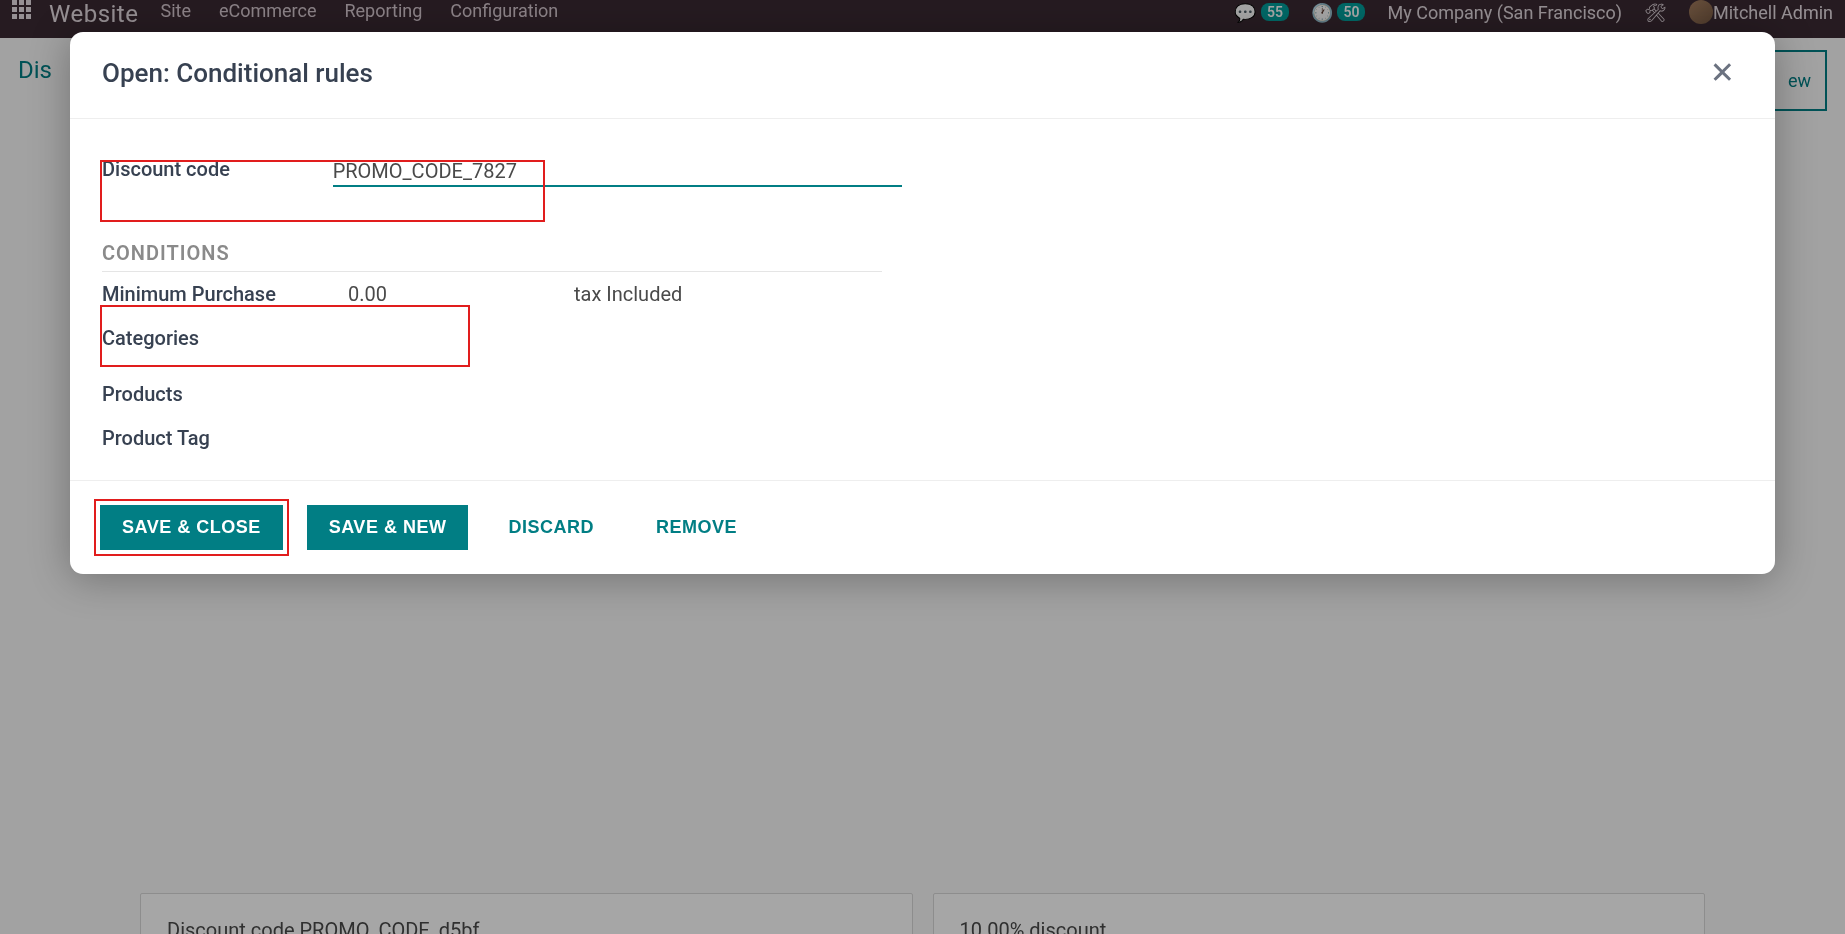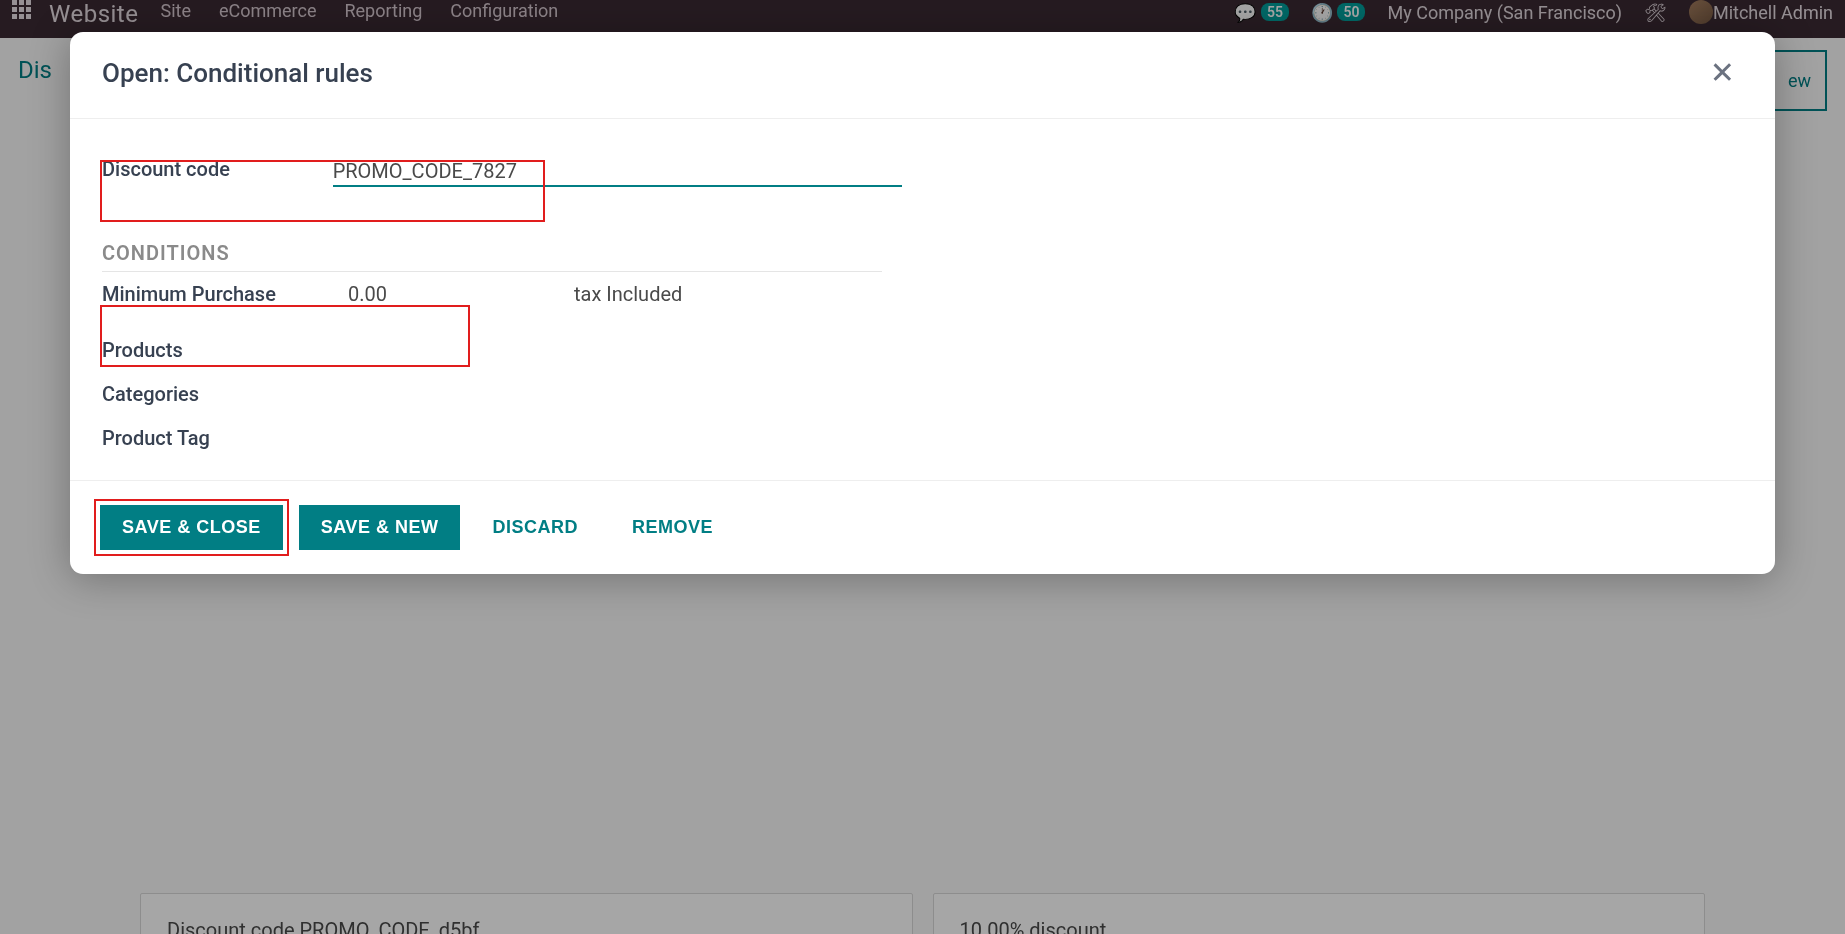--- a/index.html
+++ b/index.html
@@ -193,21 +193,21 @@
       pointer-events: none;
     }
     .hl1 { top: 160px; left: 100px; width: 445px; height: 62px; }
     .hl2 { top: 305px; left: 100px; width: 370px; height: 62px; }
     .hl-btn { border: 2px solid #e11d1d; padding: 4px; display: inline-block; }
     .modal-footer {
       border-top: 1px solid #eee;
       padding: 18px 24px;
       display: flex;
       align-items: center;
-      gap: 10px;
+      gap: 18px;
     }
     .btn {
       font-size: 18px;
       font-weight: 600;
       padding: 12px 22px;
       cursor: pointer;
       border: none;
       letter-spacing: 0.5px;
     }
     .btn-primary {
@@ -284,26 +284,26 @@
       <div class="section-header">CONDITIONS</div>
 
 
       <div class="form-row">
         <div class="form-label">Minimum Purchase</div>
         <div class="form-value" style="flex:0 0 110px">0.00</div>
         <div class="tax-included">tax Included</div>
       </div>
 
 
+      <div class="form-row">
+        <div class="form-label">Categories</div>
+        <div class="form-value"></div>
+      </div>
       <div class="form-row" style="margin-top:12px">
         <div class="form-label">Products</div>
-        <div class="form-value"></div>
-      </div>
-      <div class="form-row">
-        <div class="form-label">Categories</div>
         <div class="form-value"></div>
       </div>
       <div class="form-row">
         <div class="form-label">Product Tag</div>
         <div class="form-value"></div>
       </div>
     </div>
   </div>
   <div class="modal-footer">
     <span class="hl-btn">

